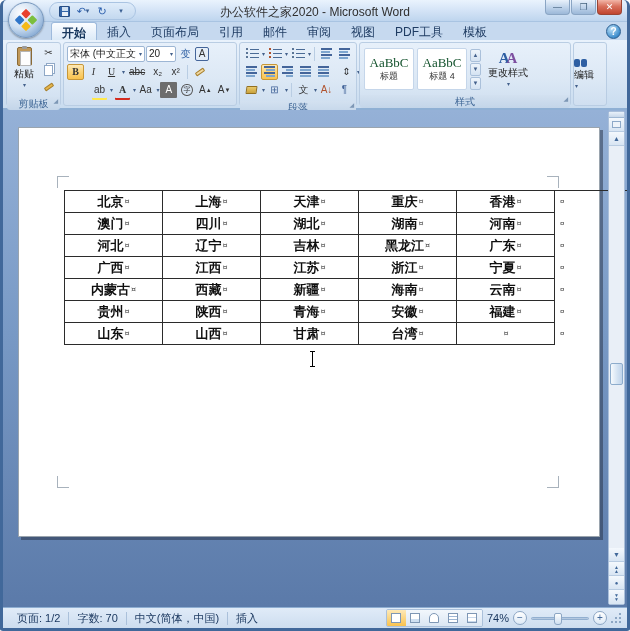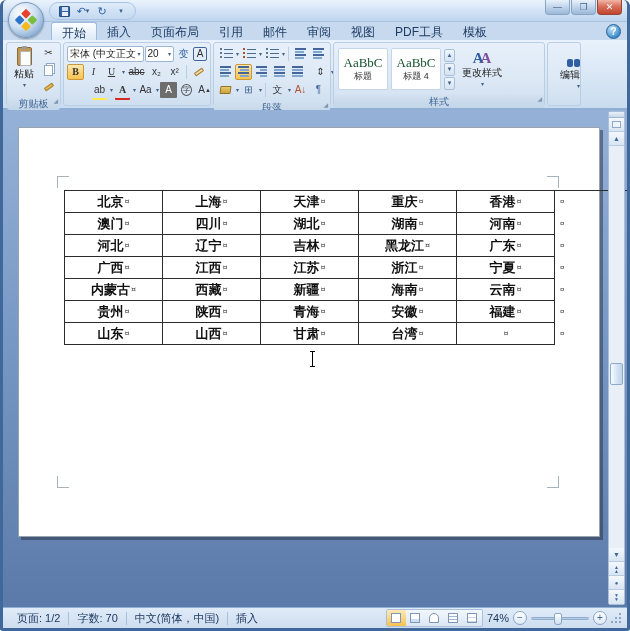--- a/index.html
+++ b/index.html
@@ -36,21 +36,21 @@
   .wbtn { width:25px; height:15px; display:flex; align-items:center; justify-content:center;
     font-size:9px; color:#fff; border:1px solid #8aa5c4; border-top:none;
     background:linear-gradient(#e8f1fb,#b9cfe8 60%,#9cb8d8); color:#45637f; border-radius:0 0 4px 4px; margin-left:1px; }
   #close-btn { background:linear-gradient(#f2b6a8,#d9705c 45%,#c0452f); color:#fff; border-color:#9b4433; }
   
   #tabstrip { position:absolute; left:0; top:22px; width:624px; height:18px; background:#c6d9ef; display:flex; padding-left:48px; }
   .rtab { padding:2px 10px 0; font-size:12px; color:#1f3molt; color:#1f3c63; cursor:default; }
   .rtab.active {
     background:linear-gradient(#fbfdff,#e8f1fb 60%,#dcea7; );
     background:linear-gradient(#fbfdff,#e8f1fb 60%,#dceaf7);
-    border:1px solid #9ebadc; border-bottom:none; border-radius:3px 3px 0 0; color:#16365c;
+    border:1px solid #9ebadc; border-bottom:none; border-radius:3px 3px 0 0; color:#16365c;font-weight:bold;
   }
   #help-btn { position:absolute; right:6px; top:24px; width:15px; height:15px; border-radius:50%;
     background:radial-gradient(circle at 35% 30%,#bfe1f7,#3f8fce 70%,#2d6ca8); color:#fff; font-size:10px; font-weight:bold;
     display:flex; align-items:center; justify-content:center; border:1px solid #2c5f91; }
   
   #ribbon { position:absolute; left:0; top:40px; width:624px; height:70px;
     background:linear-gradient(#e9f2fc,#d8e6f5 55%,#c9dcef);
     border-bottom:2px solid #8fb0d4; display:flex; gap:2px; padding:2px 2px 0 3px; }
   .rgroup { position:relative; height:64px; border:1px solid #b9cde3; border-radius:3px;
     background:linear-gradient(#e7f0fa,#dce8f5 60%,#cfdff0); display:flex; flex-direction:column; }
@@ -70,21 +70,21 @@
   
   #grp-clipboard { width:55px; }
   #paste-btn { width:30px; height:44px; display:flex; flex-direction:column; align-items:center; justify-content:center; border:1px solid transparent; border-radius:2px; font-size:10px; color:#222; }
   #clipboard-icon { width:15px; height:19px; background:#c09858; border:1px solid #8a6a35; border-radius:2px; position:relative; margin-bottom:1px; }
   #clipboard-icon::before { content:""; position:absolute; left:2px; top:3px; width:9px; height:13px; background:#fdfdfd; border:1px solid #b5b5b5; }
   #clipboard-icon::after { content:""; position:absolute; left:4px; top:-2px; width:5px; height:3px; background:#9b9b9b; border-radius:1px; }
   #clip-col { display:flex; flex-direction:column; gap:1px; }
   .mini-doc { width:9px; height:11px; background:#fff; border:1px solid #8fa8c6; box-shadow:2px -2px 0 -1px #fff, 2px -2px 0 0 #8fa8c6; }
   .fp-brush { width:10px; height:4px; background:#e7b64c; border:1px solid #a8812f; transform:rotate(-35deg); border-radius:1px; }
   
-  #grp-font { width:148px; }
+  #grp-font { width:174px; }
   .glyph-b { font-weight:bold; font-family:"Liberation Serif",serif; }
   .glyph-i { font-style:italic; font-family:"Liberation Serif",serif; }
   .glyph-u { text-decoration:underline; font-family:"Liberation Serif",serif; }
   .glyph-strike { text-decoration:line-through; }
   .hl-bar { box-shadow:0 3px 0 -1px #ffe84a;margin-left:24px; }
   .fc-bar { box-shadow:0 3px 0 -1px #d42b1e; }
   .dark-a { background:#6d6d6d; color:#fff; border-radius:1px; padding:0 2px; }
   .ring { width:12px; height:12px; border:1px solid #555; border-radius:50%; font-size:7px; display:flex; align-items:center; justify-content:center; }
   
   #grp-paragraph { width:118px; }
@@ -123,21 +123,21 @@
   .style-preview { font-family:"Liberation Serif",serif; font-size:13px; color:#14532d; line-height:15px; }
   .style-name { font-size:9px; color:#333; }
   #style-scroll { display:flex; flex-direction:column; gap:1px; }
   #style-scroll div { width:11px; height:13px; border:1px solid #aac0da; border-radius:2px; background:linear-gradient(#eef4fb,#d5e3f2);
     font-size:6px; color:#44618c; display:flex; align-items:center; justify-content:center; }
   #change-style-btn { width:48px; height:46px; display:flex; flex-direction:column; align-items:center; justify-content:center; font-size:10px; color:#222; border-radius:2px; }
   #aa-icon { font-family:"Liberation Serif",serif; font-size:15px; font-weight:bold; line-height:15px; }
   #aa-icon .a1 { color:#2e5fa3; } #aa-icon .a2 { color:#7d4fa0; margin-left:-3px; }
   
   #grp-editing { width:34px; }
-  #edit-btn { display:flex; flex-direction:column; align-items:flex-end; justify-content:center; height:100%; font-size:10px; color:#222; }
+  #edit-btn { display:flex; flex-direction:column; align-items:flex-start; justify-content:center; height:100%; font-size:10px; color:#222; }
   #binoculars { display:flex; margin-bottom:1px; }
   #binoculars i { width:6px; height:8px; background:#2e5fa3; border-radius:2px; }
   #binoculars i+i { margin-left:1px; }
   
   #doc-area { position:absolute; left:0; top:110px; width:624px; height:497px;
     background:linear-gradient(#95b1d7,#7899c5 45%,#5b7aa9); overflow:hidden; }
   #page { position:absolute; left:15px; top:17px; width:582px; height:410px; background:#fff;
     border:1px solid #9aa4ae; box-shadow:3px 3px 0 rgba(35,45,65,.5); }
   .mmark { position:absolute; width:12px; height:12px; border-color:#a8b2bc; border-style:solid; border-width:0; }
   #mm-tl { left:38px; top:48px; border-left-width:1px; border-top-width:1px; }
@@ -215,20 +215,21 @@
           <span>↶</span>
           <span class="tiny-drop">▾</span>
         </span>
       <span class="qbtn">
           <span>↻</span>
         </span>
       <span class="qbtn">
           <span class="tiny-drop">▾</span>
         </span>
     </div>
+    <div id="title-text">办公软件之家2020 - Microsoft Word</div>
     <div id="win-controls">
       <span class="wbtn">—</span>
       <span class="wbtn">❐</span>
       <span class="wbtn" id="close-btn">✕</span>
     </div>
   </div>
 
   <div id="tabstrip">
       <div class="rtab active">开始</div>
       <div class="rtab">插入</div>

